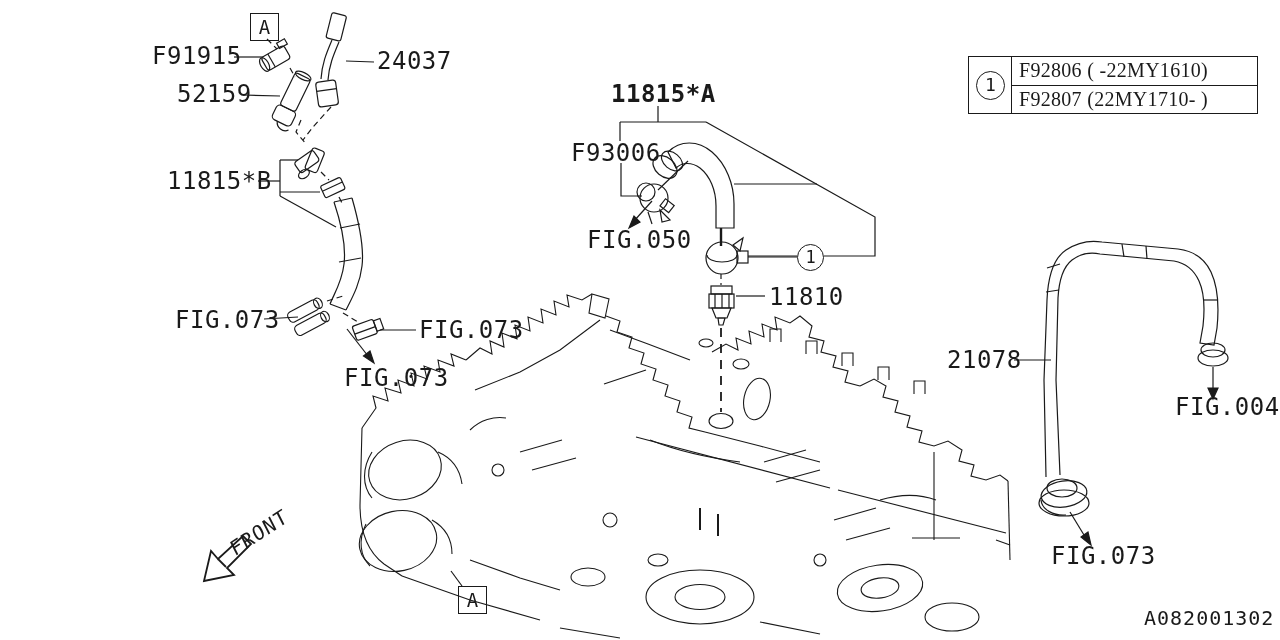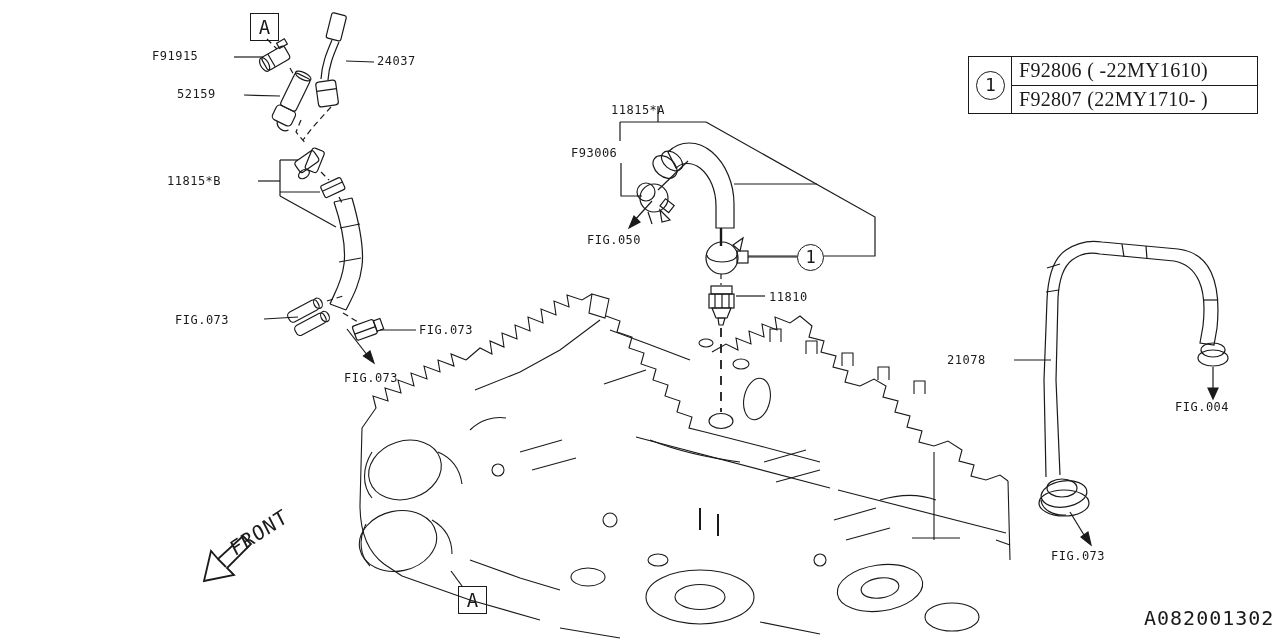--- a/index.html
+++ b/index.html
@@ -2,21 +2,21 @@
 <html><head>
 <meta charset="utf-8">
 <style>
   html,body{margin:0;padding:0;background:#fff;}
   .canvas{
     position:relative;width:1280px;height:640px;background:#ffffff;
     font-family:"DejaVu Sans Mono", monospace;color:#1a1a1a;overflow:hidden;
   }
   .canvas svg{position:absolute;left:0;top:0;}
   .lbl{
-    position:absolute;font-size:12px;line-height:20px;white-space:pre;
+    position:absolute;font-size:24px;line-height:20px;white-space:pre;
     letter-spacing:0.5px;color:#1a1a1a;
   }
   .boxA{
     position:absolute;width:27px;height:26px;border:1.6px solid #1a1a1a;
     text-align:center;line-height:26px;font-size:19px;
   }
   .circle-callout{
     position:absolute;width:25px;height:25px;border:1.4px solid #1a1a1a;
     border-radius:50%;text-align:center;line-height:24px;font-size:17px;
     background:#fff;
@@ -291,21 +291,21 @@
     </g>
   </svg>
 
   <div class="lbl" style="left:152px;top:46px;">F91915</div>
   <div class="lbl" style="left:177px;top:84px;">52159</div>
   <div class="lbl" style="left:377px;top:51px;">24037</div>
   <div class="lbl" style="left:167px;top:171px;">11815*B</div>
   <div class="lbl" style="left:175px;top:310px;">FIG.073</div>
   <div class="lbl" style="left:419px;top:320px;">FIG.073</div>
   <div class="lbl" style="left:344px;top:368px;">FIG.073</div>
-  <div class="lbl" style="left:611px;top:100px;">11815*A</div>
+  <div class="lbl" style="left:611px;top:84px;font-weight:bold;">11815*A</div>
   <div class="lbl" style="left:571px;top:143px;">F93006</div>
   <div class="lbl" style="left:587px;top:230px;">FIG.050</div>
   <div class="lbl" style="left:769px;top:287px;">11810</div>
   <div class="lbl" style="left:947px;top:350px;">21078</div>
   <div class="lbl" style="left:1175px;top:397px;">FIG.004</div>
   <div class="lbl" style="left:1051px;top:546px;">FIG.073</div>
 
   <div class="front-label">FRONT</div>
 
   <div class="boxA" style="left:250px;top:13px;">A</div>

